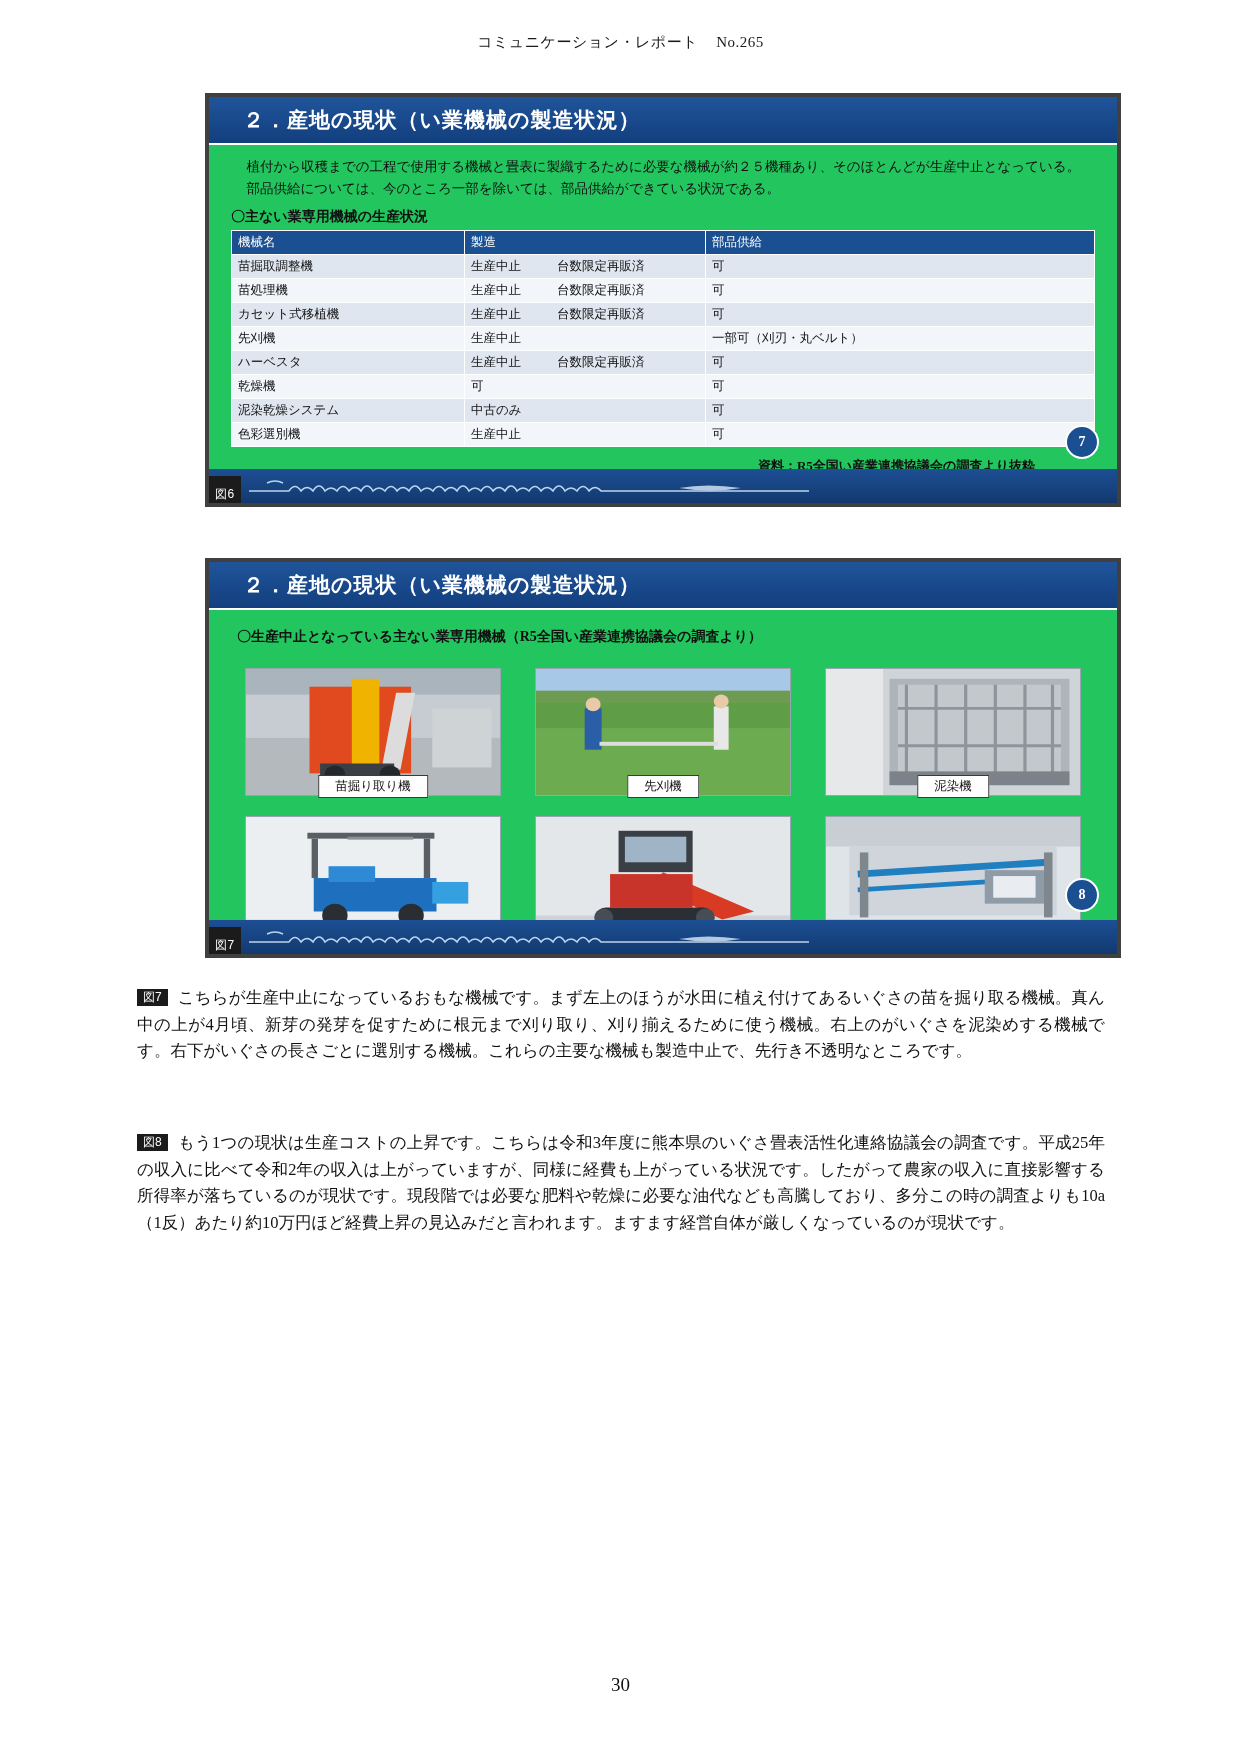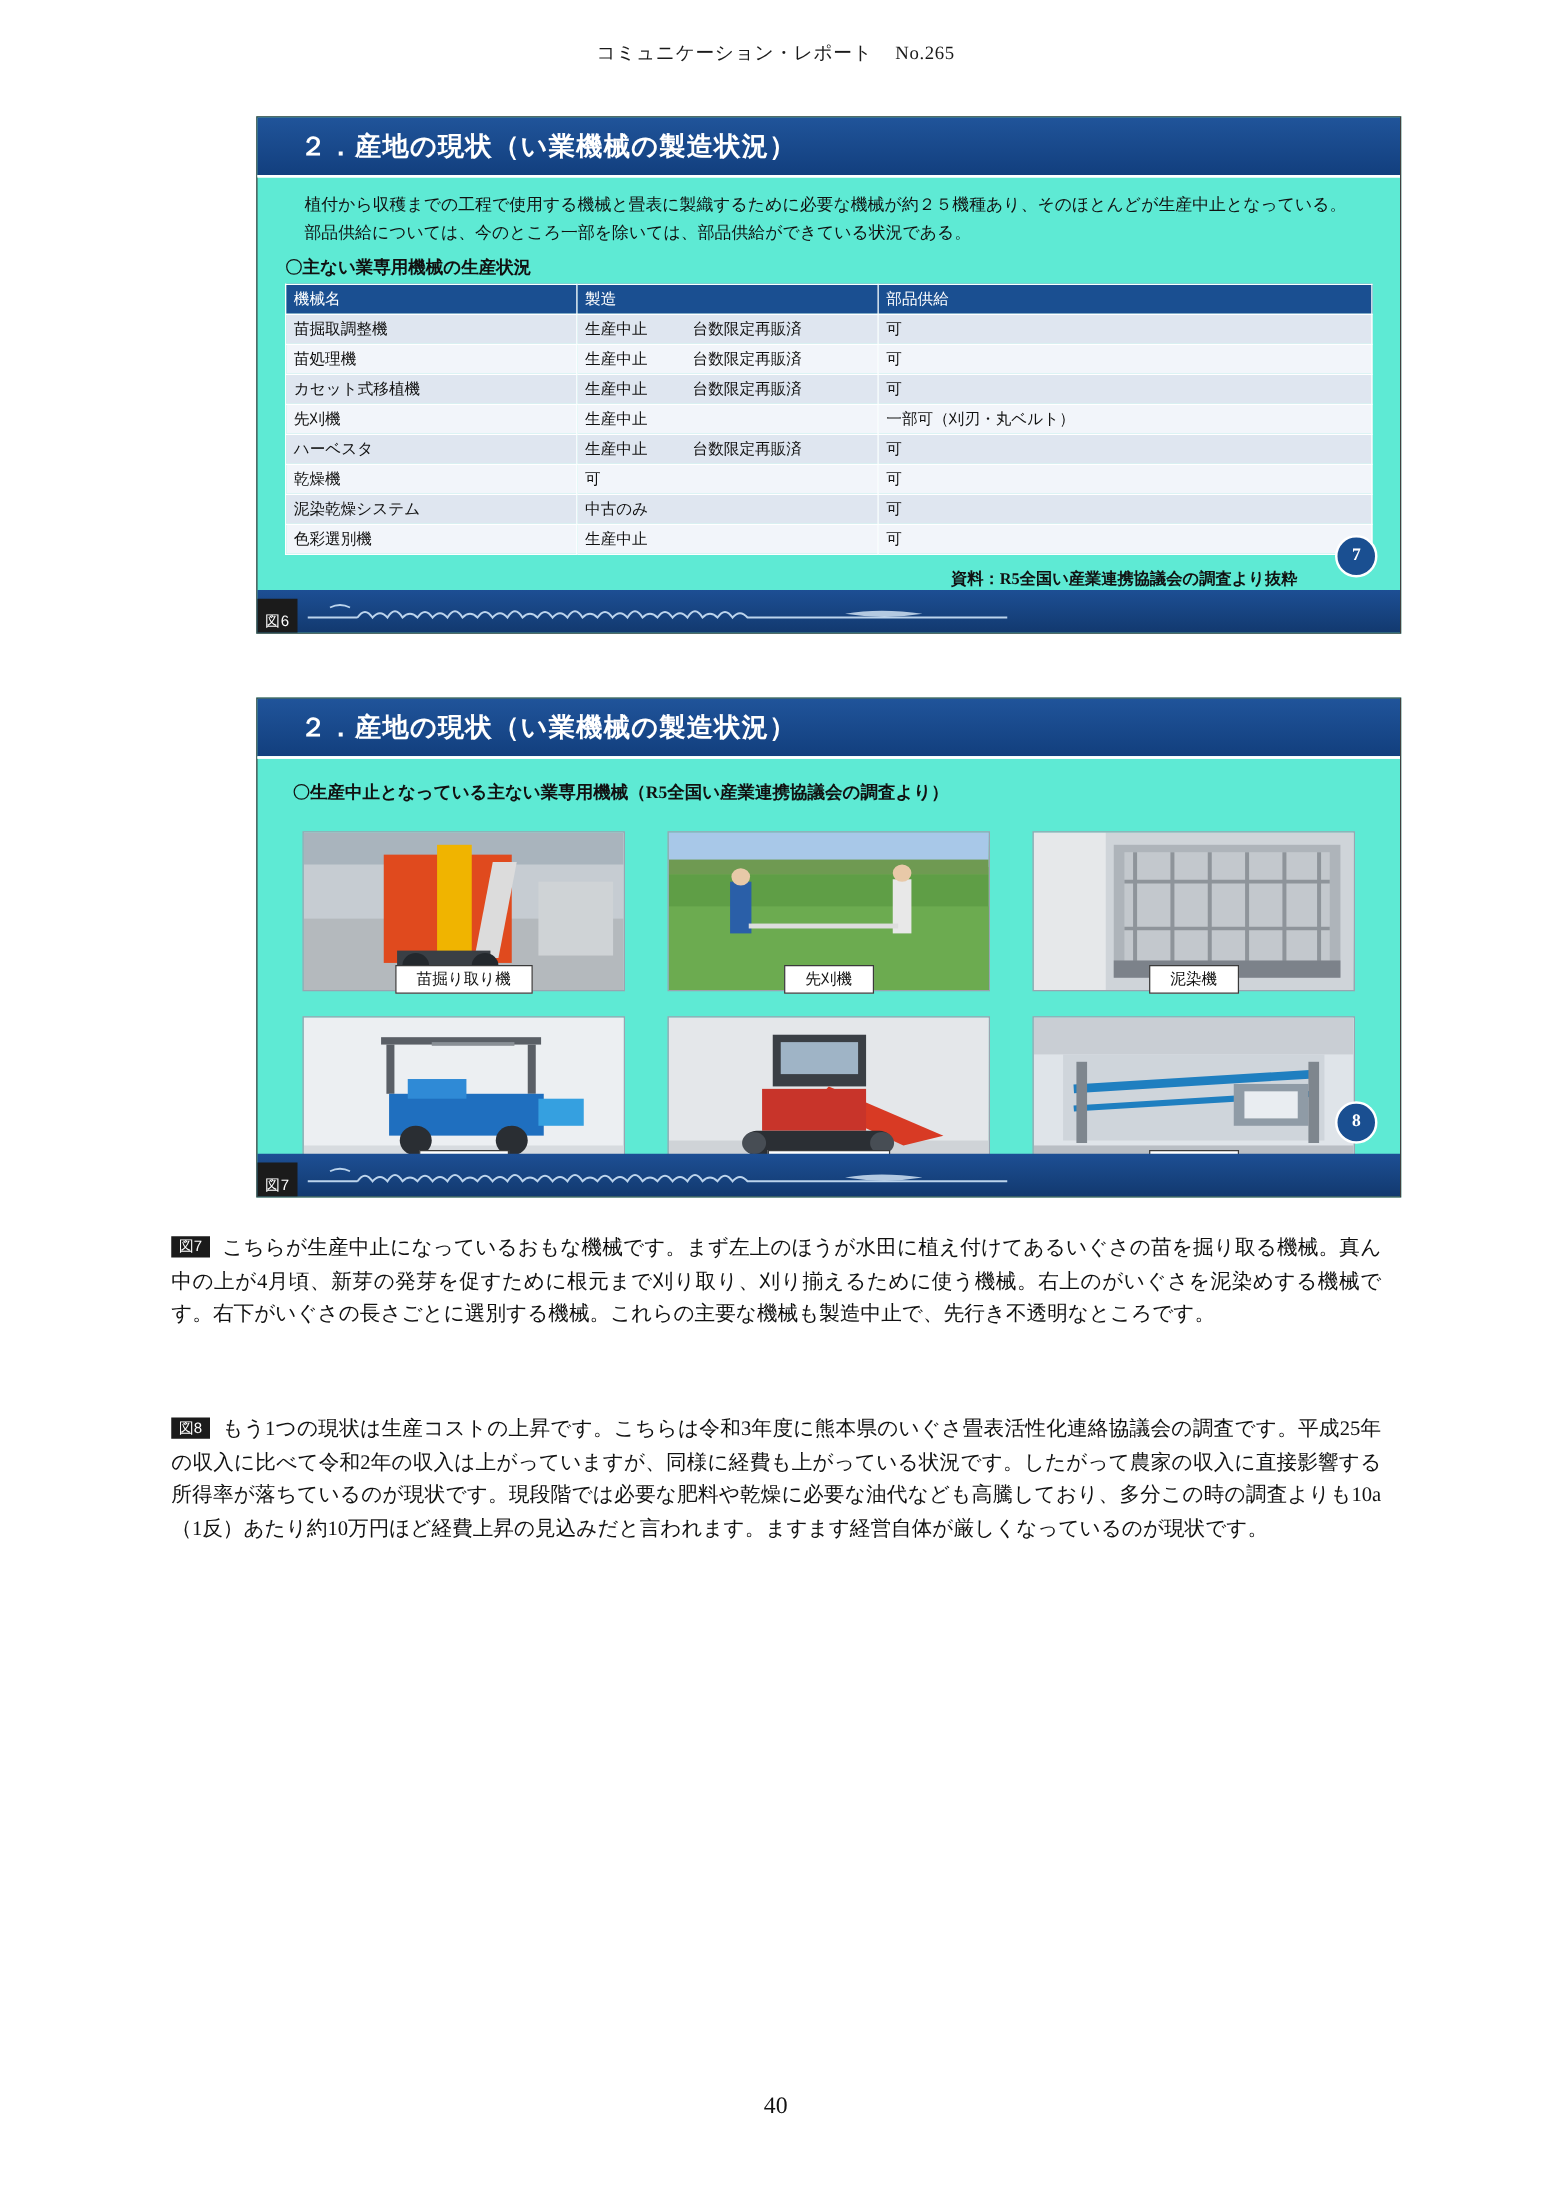--- a/index.html
+++ b/index.html
@@ -34,22 +34,22 @@
     left: 0;
     width: 100%;
     text-align: center;
     font-size: 19px;
     color: #111;
   }
 
   
   .slide {
     position: absolute;
-    background: #5eead4;
-    border: 1px solid #404040;
+    background: #22c55e;
+    border: 4px solid #404040;
     box-sizing: border-box;
   }
   .slide-title-bar {
     background: #1a4f91;
     background: linear-gradient(180deg,#20549a 0%, #123f7e 100%);
     color: #ffffff;
     font-size: 21px;
     font-weight: bold;
     letter-spacing: 1px;
     padding: 9px 0 9px 34px;
@@ -489,13 +489,13 @@
 </div>
 
 <div class="para" id="para7">
   <span class="inline-tag">図7</span><span>こちらが生産中止になっているおもな機械です。まず左上のほうが水田に植え付けてあるいぐさの苗を掘り取る機械。真ん中の上が4月頃、新芽の発芽を促すために根元まで刈り取り、刈り揃えるために使う機械。右上のがいぐさを泥染めする機械です。右下がいぐさの長さごとに選別する機械。これらの主要な機械も製造中止で、先行き不透明なところです。</span>
 </div>
 
 <div class="para" id="para8">
   <span class="inline-tag">図8</span><span>もう1つの現状は生産コストの上昇です。こちらは令和3年度に熊本県のいぐさ畳表活性化連絡協議会の調査です。平成25年の収入に比べて令和2年の収入は上がっていますが、同様に経費も上がっている状況です。したがって農家の収入に直接影響する所得率が落ちているのが現状です。現段階では必要な肥料や乾燥に必要な油代なども高騰しており、多分この時の調査よりも10a（1反）あたり約10万円ほど経費上昇の見込みだと言われます。ますます経営自体が厳しくなっているのが現状です。</span>
 </div>
 
-<div class="page-number">40</div>
+<div class="page-number">30</div>
 
 </body></html>

